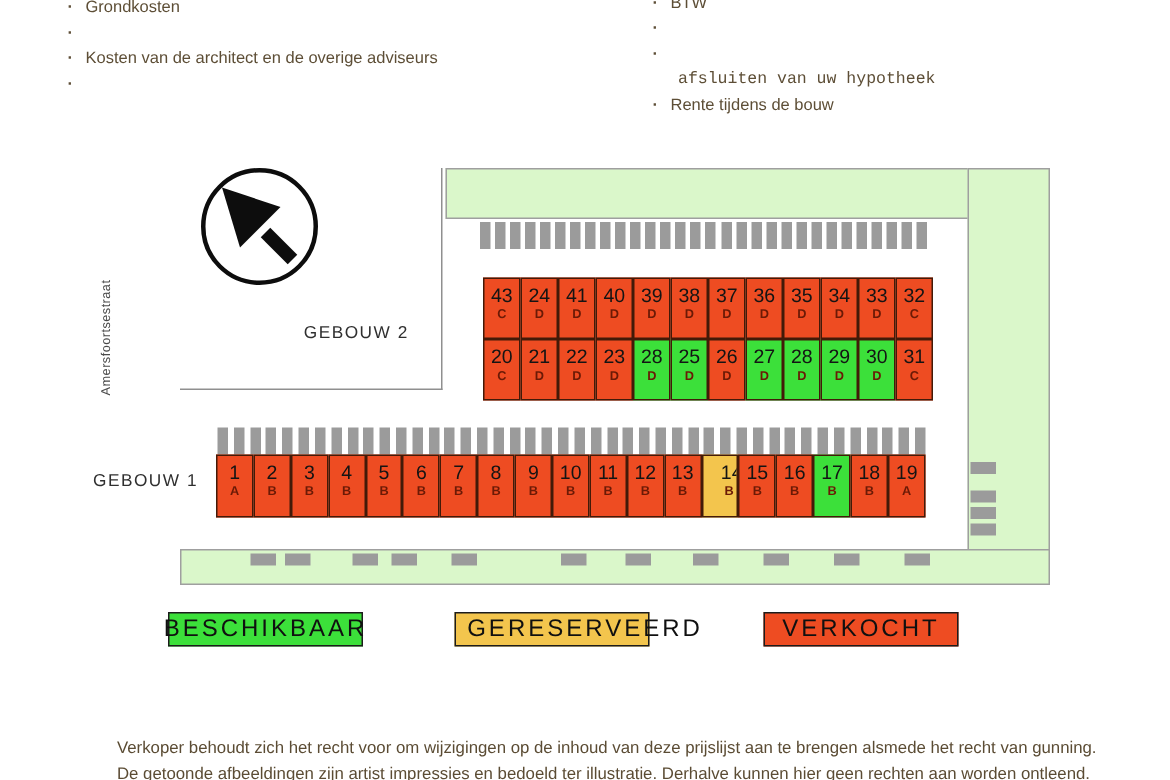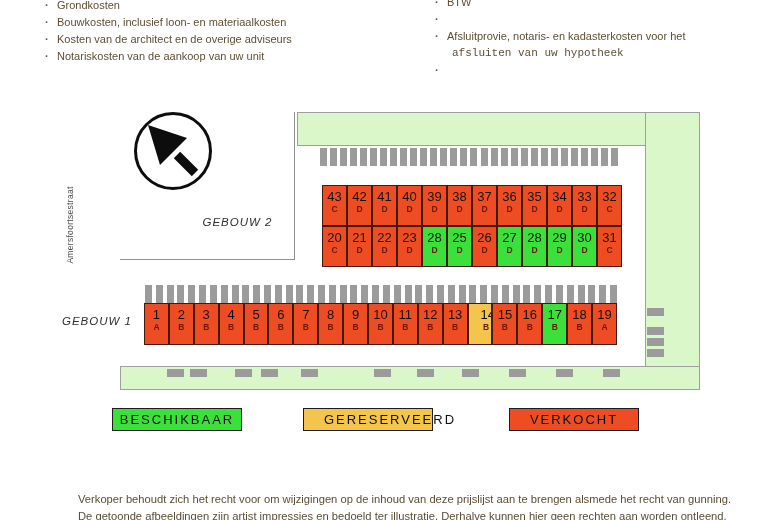--- a/index.html
+++ b/index.html
@@ -15,21 +15,21 @@
   .cost-row .dot{width:12px;color:#5d4e36;font-weight:bold;}
   .cost-row.no-bullet .cost-text{margin-left:17px;font-family:Liberation Mono, monospace;}
   
   .green-rect{position:absolute;background:var(--site-green,#daf7ca);border:1px solid #9f9f9f;box-sizing:border-box;}
   .green-patch{position:absolute;background:var(--site-green,#daf7ca);}
   .site-line{position:absolute;background:#8f8f8f;}
   .compass{
     position:absolute;left:134px;top:112px;width:78px;height:78px;
     border:3px solid #0d0d0d;border-radius:50%;box-sizing:border-box;background:#fff;
   }
-  .bldg-label{position:absolute;font-size:11.5px;letter-spacing:1px;color:#2f2f2f;font-style:italic;}
+  .bldg-label{position:absolute;font-size:11.5px;letter-spacing:1px;color:#2f2f2f;}
   .street-label{
     position:absolute;left:10px;top:220px;width:120px;text-align:center;
     transform:rotate(-90deg);font-size:8.5px;color:#4a4a4a;letter-spacing:0.3px;
   }
   .parking-row{position:absolute;display:flex;justify-content:space-between;}
   .pspace-v{width:7px;height:18px;background:var(--parking-gray,#9b9b9b);}
   .pspace-h{position:absolute;width:17px;height:8px;background:var(--parking-gray,#9b9b9b);}
   .units{position:absolute;display:grid;border-radius:32px;}
   .units.g2{left:322px;top:185px;grid-template-columns:repeat(12,25px);grid-auto-rows:41px;}
   .units.g1{left:144px;top:303px;grid-template-columns:repeat(19,24.9px);grid-auto-rows:42px;}
@@ -39,21 +39,21 @@
   }
   .unit-num{font-size:13px;line-height:14px;color:#141414;}
   .unit-letter{font-size:8.5px;line-height:10px;color:#6b1a06;font-weight:bold;}
   .unit.verkocht{background:var(--verkocht,#ee4c22);}
   .unit.beschikbaar{background:var(--beschikbaar,#3ce03a);}
   .unit.gereserveerd{background:var(--gereserveerd,#f3c54d);padding-left:12px;}
   
   .legend-box{
     position:absolute;top:408px;width:130px;height:23px;border:1.5px solid #1c1c1c;
     box-sizing:border-box;display:flex;align-items:center;justify-content:center;
-    font-size:13px;letter-spacing:2px;color:#101010;
+    font-size:16px;letter-spacing:2px;color:#101010;
   }
   .legend-box.beschikbaar{left:112px;background:var(--beschikbaar,#3ce03a);}
   .legend-box.gereserveerd{left:303px;background:var(--gereserveerd,#f3c54d);padding-left:44px;}
   .legend-box.verkocht{left:509px;background:var(--verkocht,#ee4c22);}
   
   .disclaimer{
     position:absolute;left:78px;top:491px;width:660px;
     font-size:11.2px;line-height:17px;color:#5b4c34;
   }
 </style>
@@ -62,48 +62,46 @@
 
 <div class="page" style="--beschikbaar: #3ce03a; --gereserveerd: #f3c54d; --verkocht: #ee4c22; --site-green: #daf7ca; --parking-gray: #9b9b9b;">
 
   <div class="cost-list left" id="costs-left">
       <div class="cost-row">
         <span class="dot">·</span>
         <span class="cost-text">Grondkosten</span>
       </div>
       <div class="cost-row">
         <span class="dot">·</span>
-        <span class="cost-text">Bouwkosten, inclusief loon- en materiaalkosten</span>
       </div>
       <div class="cost-row">
         <span class="dot">·</span>
         <span class="cost-text">Kosten van de architect en de overige adviseurs</span>
       </div>
       <div class="cost-row">
         <span class="dot">·</span>
-        <span class="cost-text">Notariskosten van de aankoop van uw unit</span>
       </div>
     </div>
   <div class="cost-list right" id="costs-right">
       <div class="cost-row">
         <span class="dot">·</span>
         <span class="cost-text">BTW</span>
       </div>
       <div class="cost-row">
         <span class="dot">·</span>
       </div>
       <div class="cost-row">
         <span class="dot">·</span>
-        <span class="cost-text">Afsluitprovie, notaris- en kadasterkosten voor het</span>
       </div>
       <div class="cost-row no-bullet">
         <span class="cost-text">afsluiten van uw hypotheek</span>
       </div>
       <div class="cost-row">
         <span class="dot">·</span>
+        <span class="cost-text">Rente tijdens de bouw</span>
       </div>
     </div>
 
   <div>
 
     <div class="green-rect" style="left:297px;top:112px;width:403px;height:34px;"></div>
     <div class="green-rect" style="left:645px;top:112px;width:55px;height:278px;"></div>
     <div class="green-rect" style="left:120px;top:366px;width:580px;height:24px;"></div>
     <div class="green-patch" style="left:647px;top:114px;width:51px;height:31px;"></div>
     <div class="green-patch" style="left:647px;top:368px;width:51px;height:20px;"></div>
@@ -219,21 +217,21 @@
         <div class="pspace-h" style="left: 556px; top: 369px;"></div>
         <div class="pspace-h" style="left: 603px; top: 369px;"></div>
       </div>
 
     <div class="units g2" id="units-g2">
         <div class="unit verkocht">
           <div class="unit-num">43</div>
           <div class="unit-letter">C</div>
         </div>
         <div class="unit verkocht">
-          <div class="unit-num">42</div>
+          <div class="unit-num">24</div>
           <div class="unit-letter">D</div>
         </div>
         <div class="unit verkocht">
           <div class="unit-num">41</div>
           <div class="unit-letter">D</div>
         </div>
         <div class="unit verkocht">
           <div class="unit-num">40</div>
           <div class="unit-letter">D</div>
         </div>

